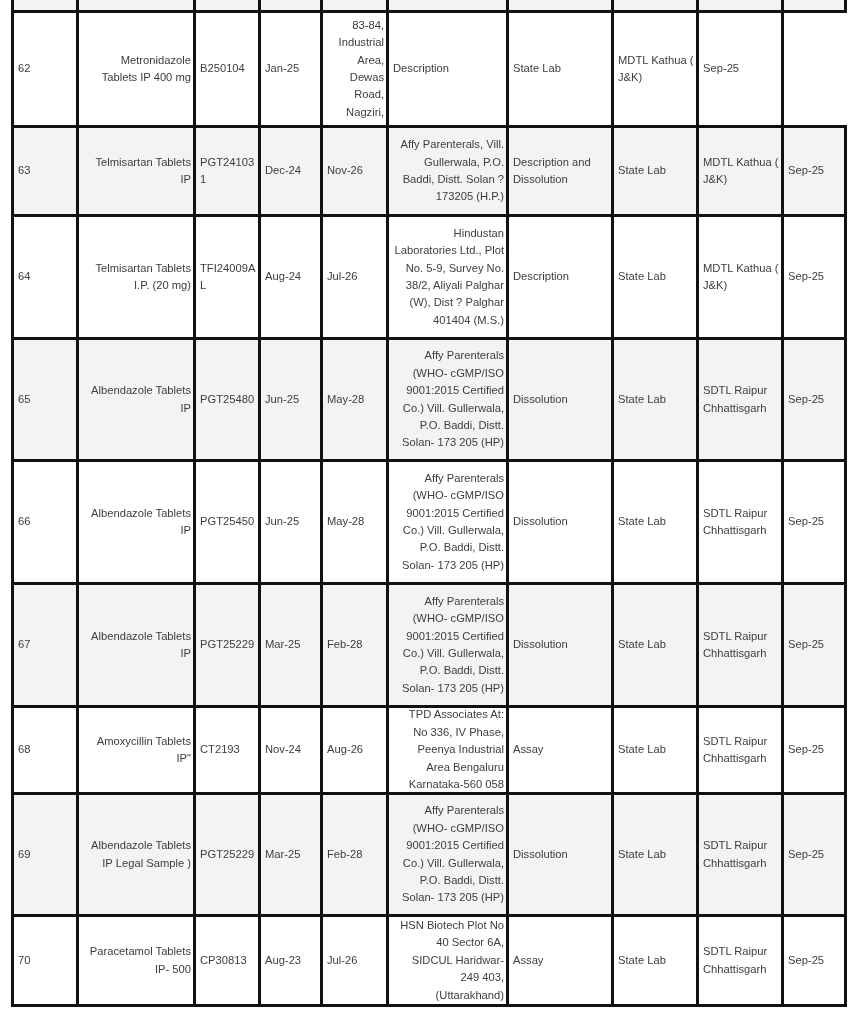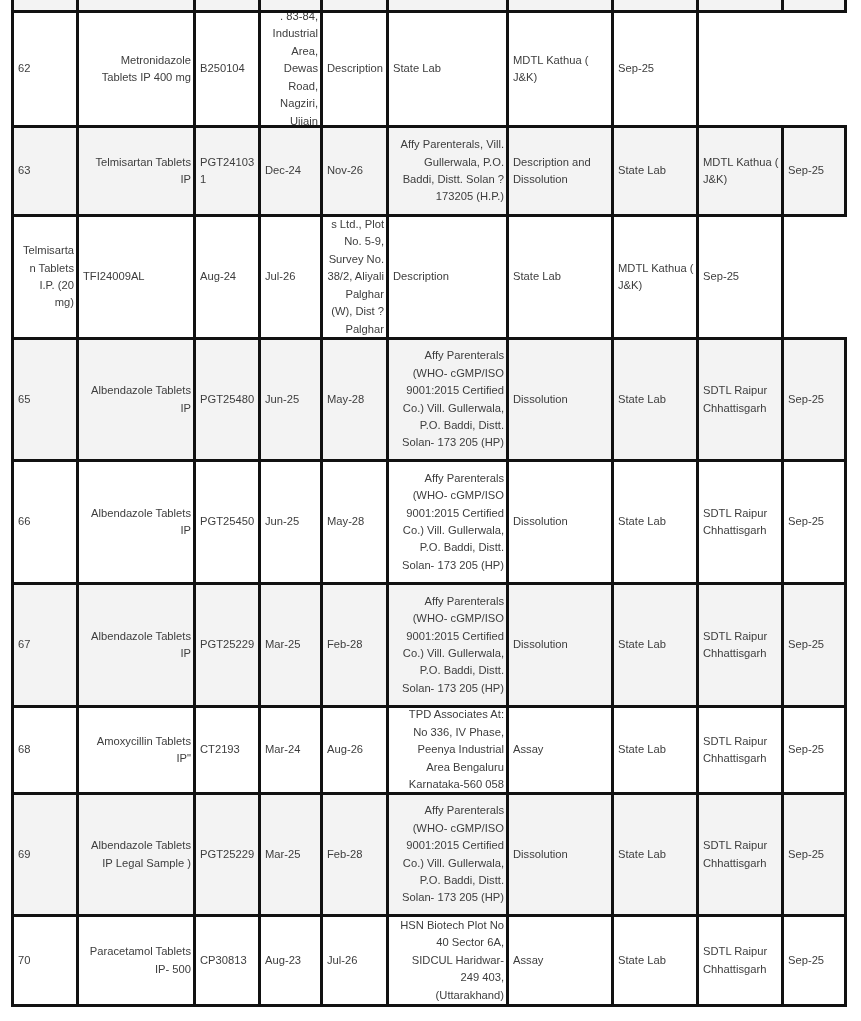--- a/index.html
+++ b/index.html
@@ -61,20 +61,23 @@
       <div class="row" style="height: 115px;">
         <div class="cell c-sno">
           <span>62</span>
         </div>
         <div class="cell c-name">
           <span>Metronidazole Tablets IP 400 mg</span>
         </div>
         <div class="cell c-batch">
           <span>B250104</span>
         </div>
+        <div class="cell c-mfg_date">
+          <span>Jan-25</span>
+        </div>
         <div class="cell c-manufacturer_address">
           <span>Bochem Healthcare Pvt. Ltd . 83-84, Industrial Area, Dewas Road, Nagziri, Ujjain 456010 (M.P.) India</span>
         </div>
         <div class="cell c-reason">
           <span>Description</span>
         </div>
         <div class="cell c-lab_type">
           <span>State Lab</span>
         </div>
         <div class="cell c-lab_name">
@@ -110,20 +113,23 @@
           <span>State Lab</span>
         </div>
         <div class="cell c-lab_name">
           <span>MDTL Kathua ( J&amp;K)</span>
         </div>
         <div class="cell c-month">
           <span>Sep-25</span>
         </div>
       </div>
       <div class="row" style="height: 123px;">
+        <div class="cell c-sno">
+          <span>64</span>
+        </div>
         <div class="cell c-name">
           <span>Telmisartan Tablets I.P. (20 mg)</span>
         </div>
         <div class="cell c-batch">
           <span>TFI24009AL</span>
         </div>
         <div class="cell c-mfg_date">
           <span>Aug-24</span>
         </div>
         <div class="cell c-exp_date">
@@ -245,21 +251,21 @@
         <div class="cell c-sno">
           <span>68</span>
         </div>
         <div class="cell c-name">
           <span>Amoxycillin Tablets IP"</span>
         </div>
         <div class="cell c-batch">
           <span>CT2193</span>
         </div>
         <div class="cell c-mfg_date">
-          <span>Mar-24</span>
+          <span>Nov-24</span>
         </div>
         <div class="cell c-exp_date">
           <span>Aug-26</span>
         </div>
         <div class="cell c-manufacturer_address">
           <span>TPD Associates At: No 336, IV Phase, Peenya Industrial Area Bengaluru Karnataka-560 058</span>
         </div>
         <div class="cell c-reason">
           <span>Assay</span>
         </div>

